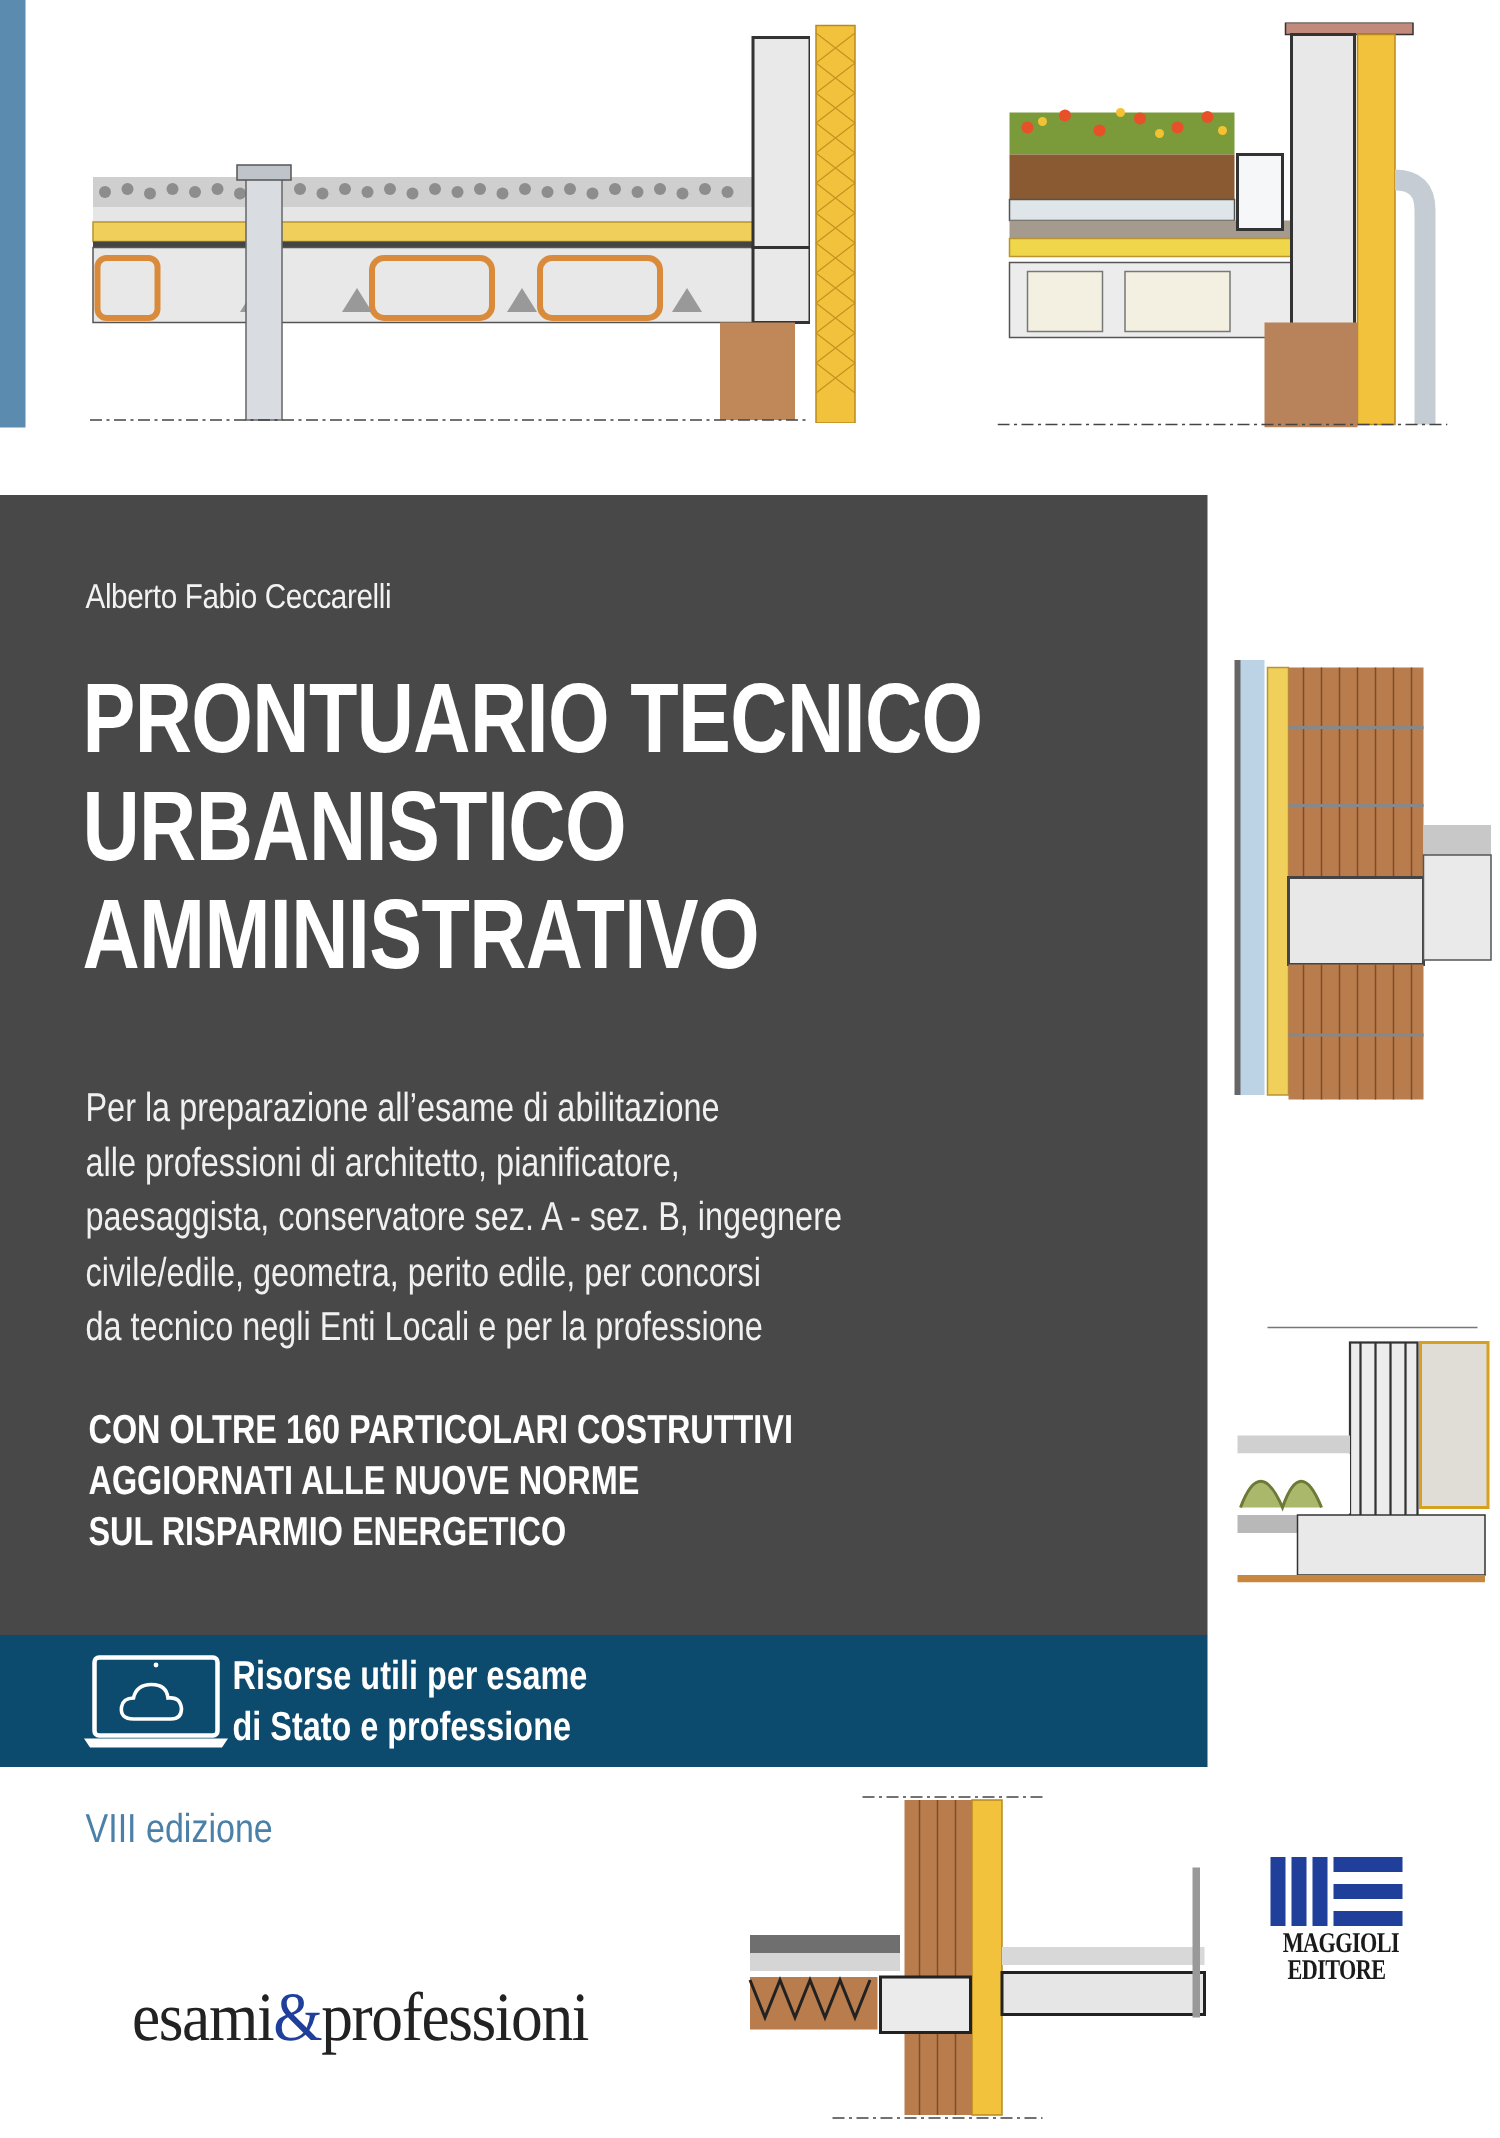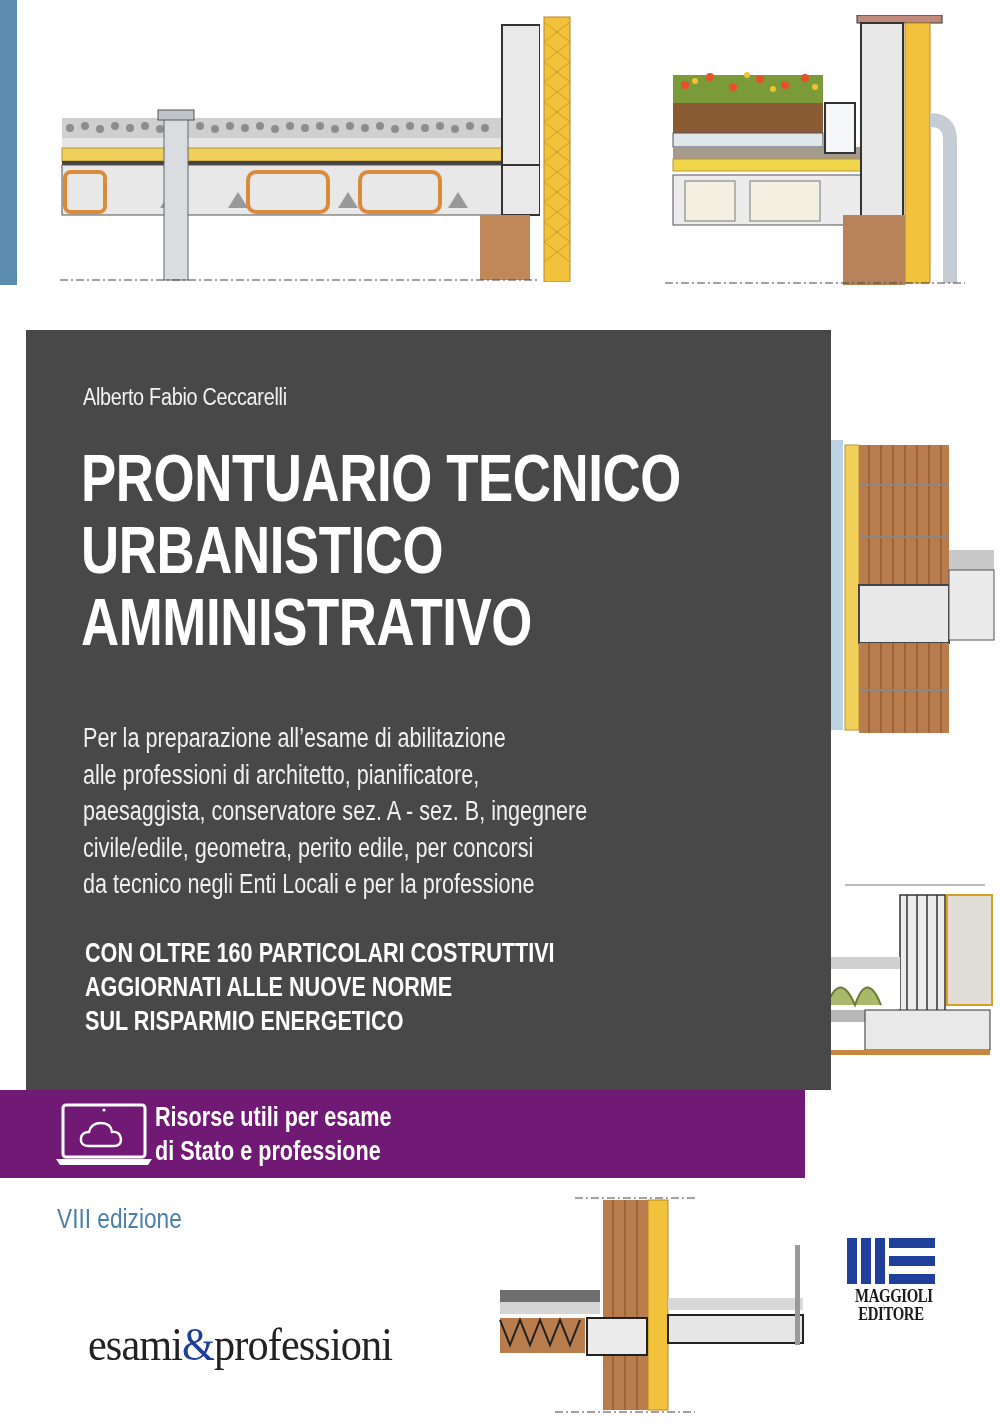--- a/index.html
+++ b/index.html
@@ -8,33 +8,33 @@
   .abs { position:absolute; }
 
   
   #accent-stripe { left:0; top:0; width:17px; height:285px; background:#5b8cb0; }
 
   
   .drawing { position:absolute; }
   .drawing svg { display:block; }
 
   
-  #title-panel { left:0; top:330px; width:805px; height:760px; background:#484848;margin-left:26px; }
+  #title-panel { left:0; top:330px; width:805px; height:760px; background:#484848; }
   #author { position:absolute; left:57px; top:54px; color:#f2f2f2; font-size:23px; letter-spacing:-0.3px;
             transform:scaleX(0.86); transform-origin:left top; font-weight:normal; }
   #title { position:absolute; left:55px; top:112px; color:#ffffff; font-weight:bold; font-size:66px; line-height:72px;
            transform:scaleX(0.80); transform-origin:left top; white-space:nowrap; letter-spacing:-0.5px;}
   #title div { height:72px; }
   #subtitle { position:absolute; left:57px; top:390px; color:#f0f0f0; font-size:27px; line-height:36.5px;
               transform:scaleX(0.80); transform-origin:left top; white-space:nowrap; }
   #highlight { position:absolute; left:59px; top:606px; color:#ffffff; font-weight:bold; font-size:27px; line-height:34px;
                transform:scaleX(0.80); transform-origin:left top; white-space:nowrap; }
 
   
-  #resources-band { left:0; top:1090px; width:805px; height:88px; background:#701a75; }
+  #resources-band { left:0; top:1090px; width:805px; height:88px; background:#0c4a6e; }
   #laptop-icon { position:absolute; left:54px; top:12px; width:100px; height:66px; }
   #resources-text { position:absolute; left:155px; top:10px; color:#ffffff; font-weight:bold; font-size:27px; line-height:34px;
                     transform:scaleX(0.80); transform-origin:left top; white-space:nowrap; }
 
   #edition { left:57px; top:1204px; color:#4b80a8; font-size:27px; transform:scaleX(0.84); transform-origin:left top; }
 
   #series-logo { left:88px; top:1318px; font-family:"Liberation Serif", serif; font-size:46px; color:#222;
                  letter-spacing:-1px; transform:scaleX(0.92); transform-origin:left top; white-space:nowrap;}
   #series-logo .amp { color:#1f3f9a; }
 

